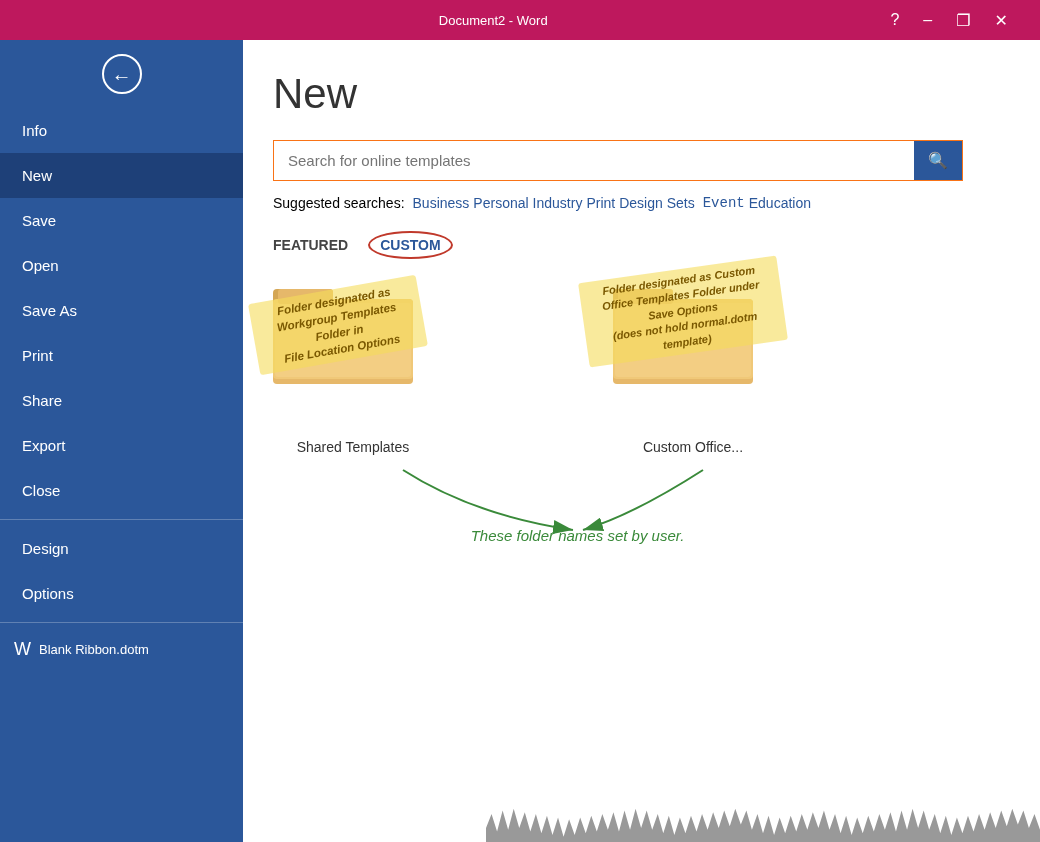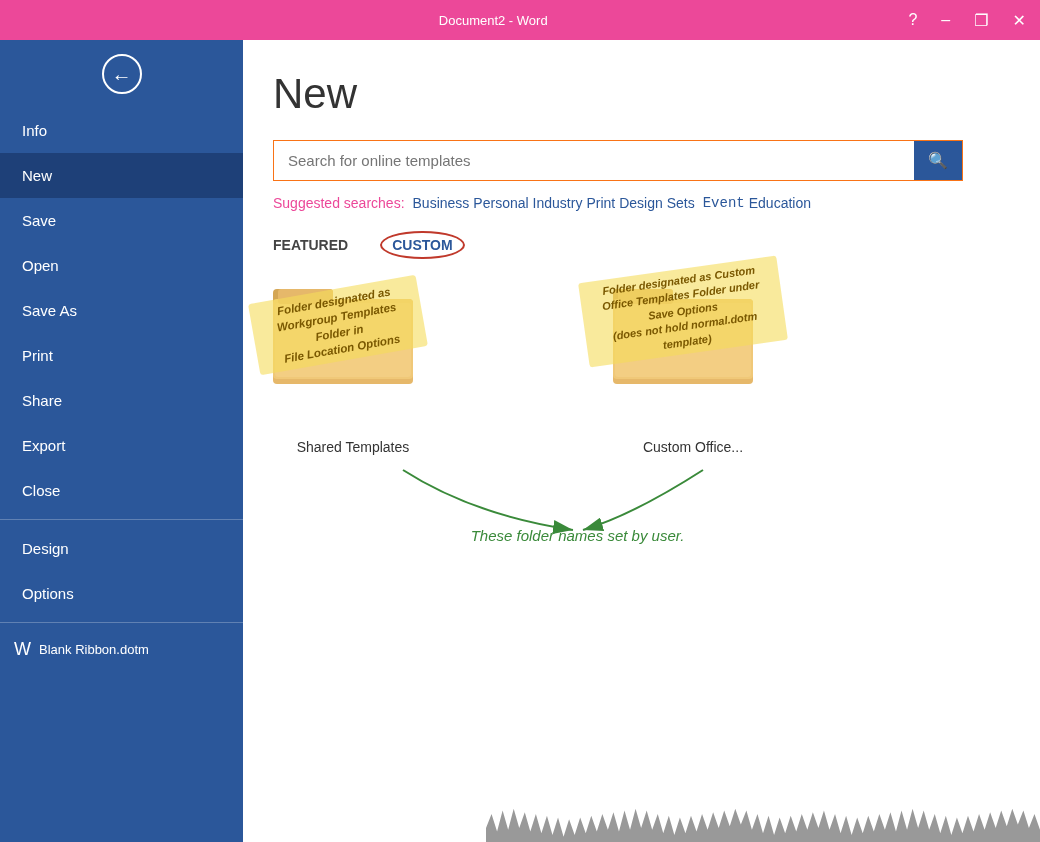--- a/index.html
+++ b/index.html
@@ -1,25 +1,25 @@
 <!DOCTYPE html>
 <html><head>
   <meta charset="utf-8">
   <style>
     * { margin: 0; padding: 0; box-sizing: border-box; }
     body { width: 1040px; height: 842px; overflow: hidden; font-family: 'Segoe UI', Arial, sans-serif; background: #f0f0f0; }
 
     
     .title-bar {
-      background: #ec4899;
+      background: #be185d;
       height: 40px;
       display: flex;
       align-items: center;
       justify-content: space-between;
-      padding: 0 6px;
+      padding: 0 24px;
       color: white;
     }
     .title-bar-title {
       flex: 1;
       text-align: center;
       font-size: 13px;
       color: white;
     }
     .title-bar-controls {
       display: flex;
@@ -142,34 +142,34 @@
       display: flex;
       flex-wrap: wrap;
       gap: 4px;
       align-items: center;
       margin-bottom: 20px;
       font-size: 14px;
       color: #333;
     }
     .suggested-label {
       font-size: 14px;
-      color: #ec4899;
+      color: #000000;
       margin-right: 4px;
     }
     .suggested-link {
       color: #2b579a;
       cursor: pointer;
       font-size: 14px;
       text-decoration: none;
     }
 
     
     .tabs-row {
       display: flex;
-      gap: 16px;
+      gap: 4px;
       align-items: center;
       margin-bottom: 20px;
     }
     .tab-featured {
       font-size: 14px;
       font-weight: 600;
       color: #444;
       padding: 6px 16px 6px 0;
       cursor: pointer;
     }

